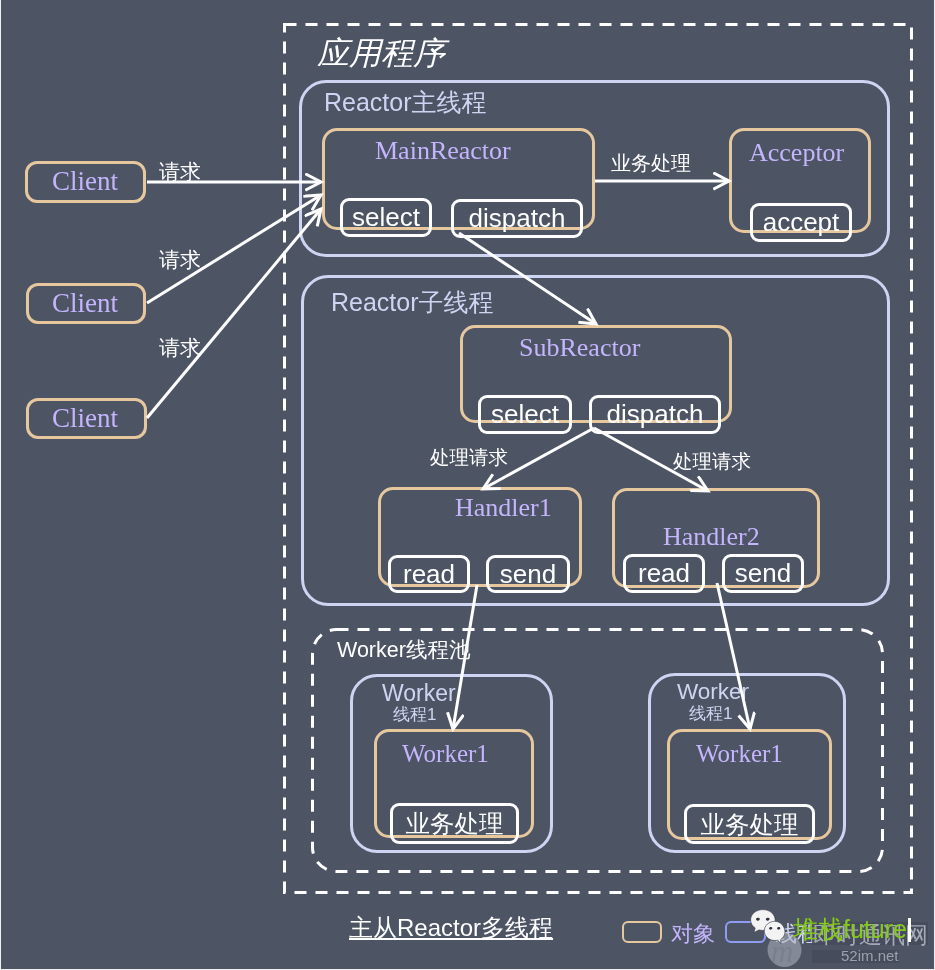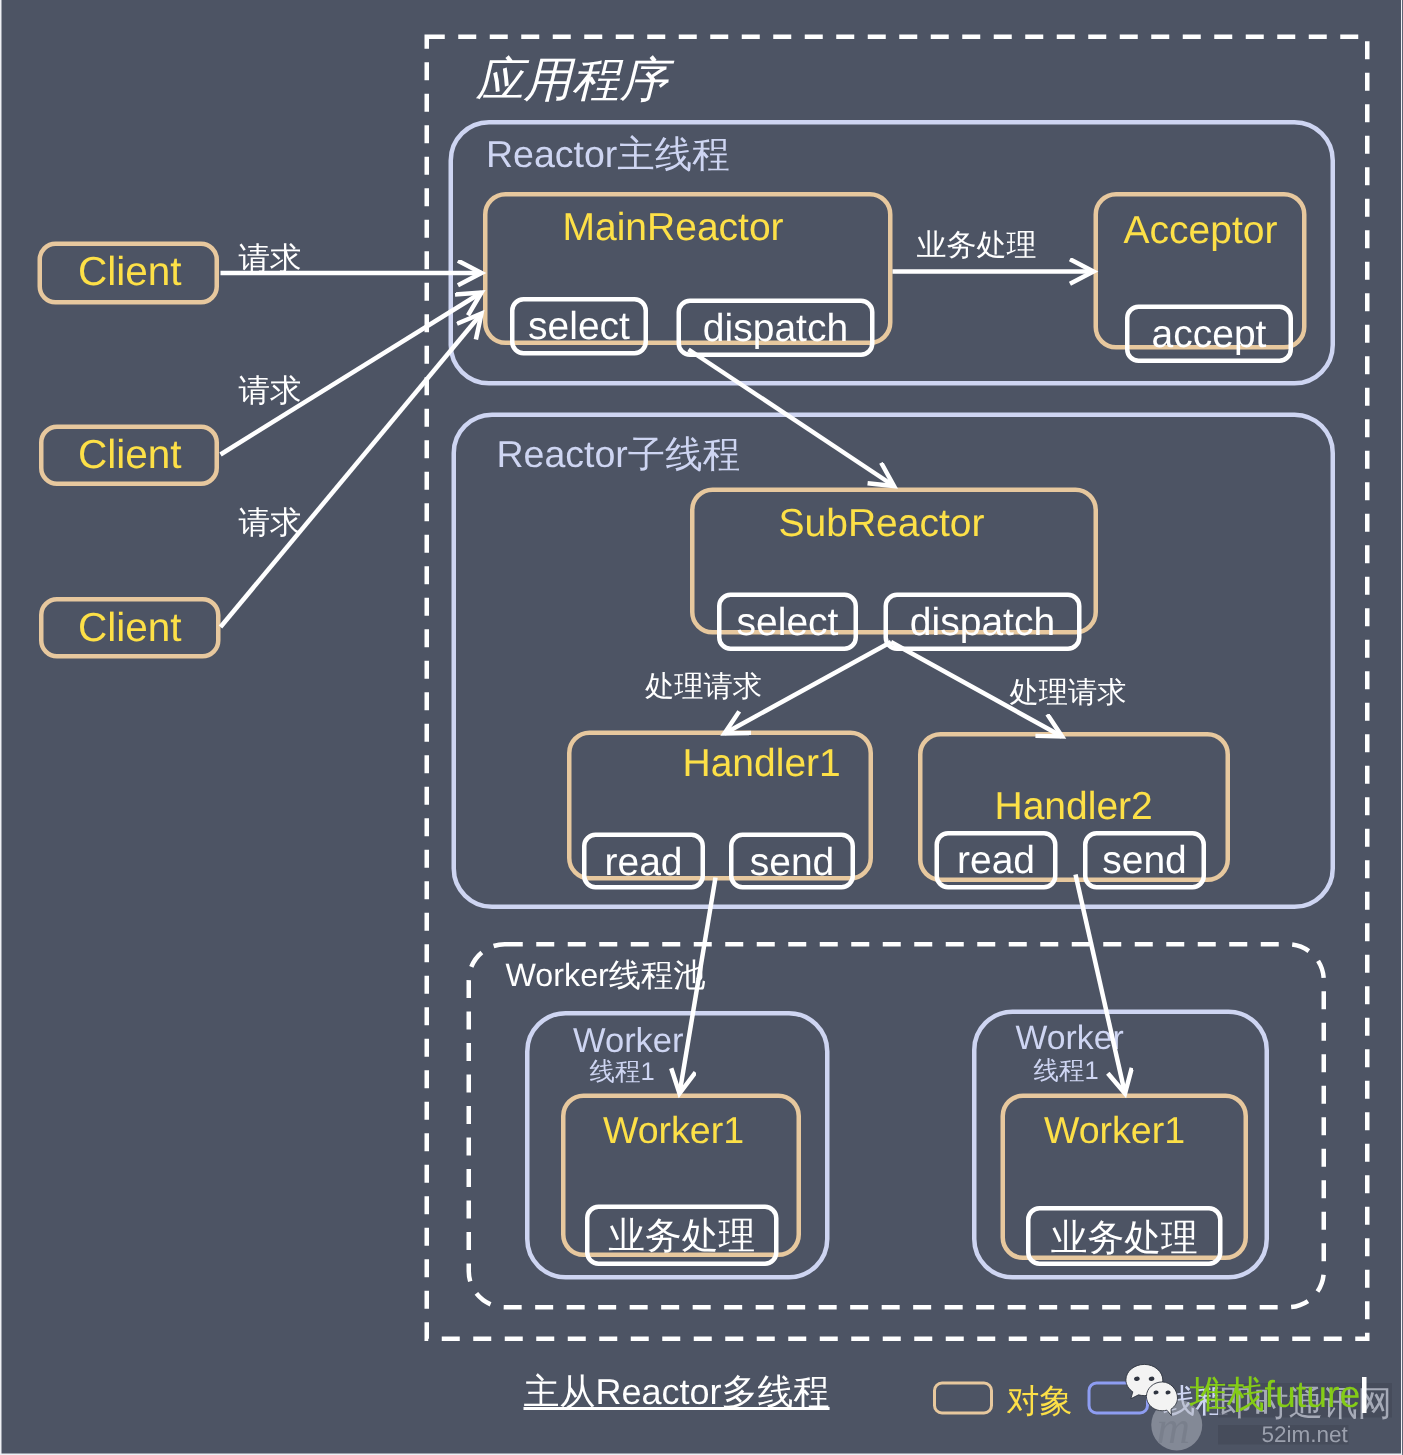--- a/index.html
+++ b/index.html
@@ -15,21 +15,21 @@
 
   .box{position:absolute;box-sizing:border-box;border-radius:12px;display:flex;}
 
   .thread{border:3.5px solid #ced5f2;border-radius:27px;}
   .obj{border:3px solid #e7c89e;border-radius:15px;}
   .op{border:3.5px solid #ffffff;border-radius:9px;display:flex;align-items:center;justify-content:center;margin-top:24px;}
 
   .lbl{position:absolute;white-space:nowrap;}
   .lbl-white{color:#ffffff;}
   .lbl-blue{color:#ced5f2;}
-  .lbl-orange{color:#fde047;}
+  .lbl-orange{color:#c4b5fd;font-family:Liberation Serif, serif;}
 </style>
 </head>
 <body>
 
 <div id="canvas">
 
   <div class="edge edge-l"></div>
   <div class="edge edge-r"></div>
   <div class="edge edge-b"></div>
 
@@ -55,21 +55,21 @@
   <div class="lbl lbl-orange" style="left:375px;top:136px;font-size:26px;">MainReactor</div>
   <div class="box op" style="left:340px;top:174px;width:92px;height:39px;">
     <span class="lbl-white" style="font-size:26px;">select</span>
   </div>
   <div class="box op" style="left:451px;top:175px;width:132px;height:39px;">
     <span class="lbl-white" style="font-size:26px;">dispatch</span>
   </div>
 
   <div class="box obj" style="left:729px;top:128px;width:142px;height:105px;"></div>
   <div class="lbl lbl-orange" style="left:749px;top:138px;font-size:26px;">Acceptor</div>
-  <div class="box op" style="left:750px;top:179px;width:112px;height:39px;">
+  <div class="box op" style="left:750px;top:179px;width:102px;height:39px;">
     <span class="lbl-white" style="font-size:26px;">accept</span>
   </div>
   <div class="lbl lbl-white" style="left:611px;top:150px;font-size:20px;">业务处理</div>
 
   <div class="box thread" style="left:301px;top:275px;width:589px;height:331px;"></div>
   <div class="lbl lbl-blue" style="left:331px;top:286px;font-size:25px;">Reactor子线程</div>
 
   <div class="box obj" style="left:460px;top:325px;width:272px;height:98px;"></div>
   <div class="lbl lbl-orange" style="left:519px;top:333px;font-size:26px;">SubReactor</div>
   <div class="box op" style="left:478px;top:371px;width:94px;height:39px;">

